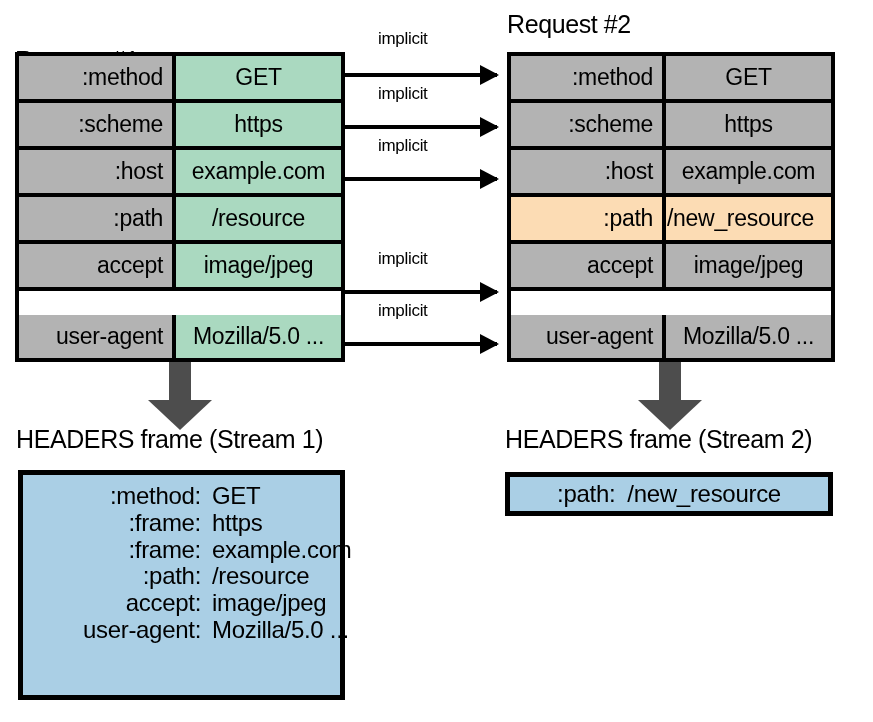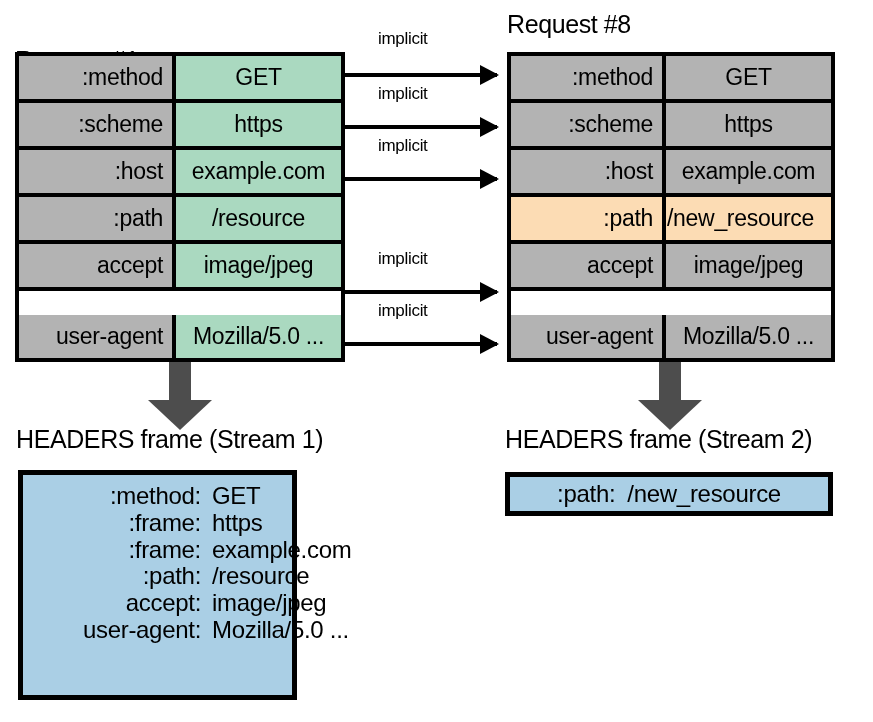--- a/index.html
+++ b/index.html
@@ -142,21 +142,21 @@
     letter-spacing: -0.3px;
     white-space: nowrap;
   }
   .frame-key {
     text-align: right;
     padding-right: 11px;
     flex: 0 0 auto;
   }
   .frame-val { flex: 0 0 auto; text-align: left; }
 
-  #frame-stream-1 { left: 18px; top: 470px; width: 279px; height: 230px; }
+  #frame-stream-1 { left: 18px; top: 470px; width: 327px; height: 230px; }
   #frame-stream-1 .frame-key { width: 178px; }
 
   #frame-stream-3 { left: 505px; top: 472px; width: 328px; height: 44px; padding: 0; display: flex; align-items: center; }
   #frame-stream-3 .frame-line { width: 100%; justify-content: center; }
   #frame-stream-3 .frame-key { padding-right: 12px; }
 </style>
 </head>
 <body>
 
 <div id="canvas">
@@ -198,21 +198,21 @@
 
   <div class="imp-label" style="left:378px; top:137px;">implicit</div>
   <div class="imp-arrow" style="left:345px; top:177px; width:152px;"></div>
 
   <div class="imp-label" style="left:378px; top:250px;">implicit</div>
   <div class="imp-arrow" style="left:345px; top:290px; width:152px;"></div>
 
   <div class="imp-label" style="left:378px; top:302px;">implicit</div>
   <div class="imp-arrow" style="left:345px; top:342px; width:152px;"></div>
 
-  <div class="caption" style="left:507px; top:12px;">Request #8</div>
+  <div class="caption" style="left:507px; top:12px;">Request #2</div>
 
   <div class="htable" id="table-request-2">
     <div class="hrow">
       <div class="cell-name">:method</div>
       <div class="cell-val">GET</div>
     </div>
     <div class="hrow">
       <div class="cell-name">:scheme</div>
       <div class="cell-val">https</div>
     </div>

